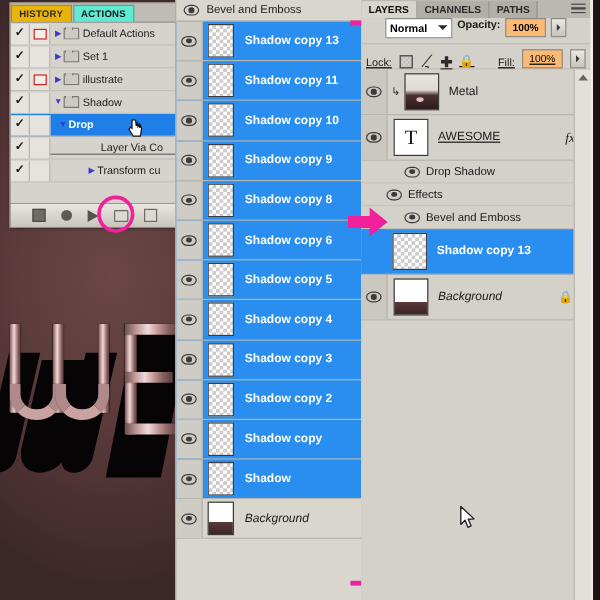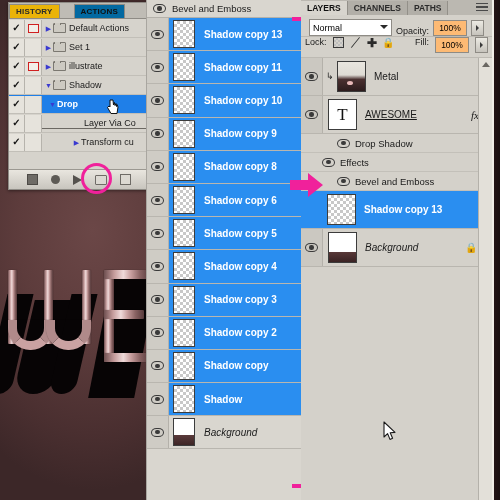--- a/index.html
+++ b/index.html
@@ -32,21 +32,21 @@
     position:absolute;left:8px;top:2px;width:139px;height:186px;
     background:#d3d0c9;border:1px solid #8e8b85;
     box-shadow:0 1px 3px rgba(0,0,0,.45);
     font-size:9px;color:#1b1b1b;
   }
   .ap-tabs{height:15px;background:#bfbcb5;display:flex;align-items:flex-end;
     border-bottom:1px solid #8e8b85;}
   .ap-tab{height:13px;line-height:13px;padding:0 6px;font-size:8px;font-weight:bold;
     letter-spacing:.2px;color:#2b2b2b;border:1px solid #8e8b85;border-bottom:none;
     background:#eab308;margin-right:1px;}
-  .ap-tab.active{background:#0369a1;color:#111;margin-left:13px;}
+  .ap-tab.active{background:#5eead4;color:#111;}
   .ap-list{position:relative;background:#d6d3cc;height:150px;overflow:hidden;}
   .ap-row{display:flex;align-items:center;height:18px;border-bottom:1px solid #c2bfb8;
     font-size:9px;}
   .ap-row.sel{background:#1f7fe8;color:#fff;}
   .ap-chk{width:15px;min-width:15px;height:17px;display:flex;align-items:center;justify-content:center;
     border-right:1px solid #b6b3ac;background:#e6e3dc;}
   .ap-chk .tick{font-size:10px;line-height:1;color:#111;font-weight:bold;}
   .ap-box{width:16px;min-width:16px;height:17px;display:flex;align-items:center;justify-content:center;
     border-right:1px solid #b6b3ac;background:#e6e3dc;}
   .ap-dlg{width:9px;height:7px;border:1.3px solid #d02020;background:#f2efe8;}
@@ -105,33 +105,33 @@
   .right-panel{
     position:absolute;left:301px;top:0;width:191px;height:500px;
     background:#d4d1ca;overflow:hidden;
   }
   .rp-tabs{height:15px;background:#bbb8b1;display:flex;align-items:flex-end;position:relative;}
   .rp-tab{height:14px;line-height:14px;padding:0 6px;font-size:8.5px;font-weight:bold;color:#2a2a2a;
     background:#b2afa8;border-right:1px solid #939089;}
   .rp-tab.active{background:#d8d5ce;color:#111;}
   .rp-menu{position:absolute;right:4px;top:3px;width:12px;height:9px;}
   .rp-menu i{display:block;height:1.3px;background:#4a4a4a;margin-bottom:2px;}
-  .rp-blend{height:21px;display:flex;align-items:flex-end;padding:0 8px;gap:4px;
-    border-bottom:1px solid #bdbab3;}
+  .rp-blend{height:21px;display:flex;align-items:flex-start;padding:0 20px;gap:4px;
+    border-bottom:1px solid #bdbab3;font-weight:bold;}
   .sel-box{flex:1;height:15px;background:#fff;border:1px solid #8e8b85;display:flex;align-items:center;
     padding:0 3px;font-size:9px;position:relative;}
   .sel-arrow{position:absolute;right:3px;top:5px;width:0;height:0;border-left:4px solid transparent;
     border-right:4px solid transparent;border-top:4px solid #2a2a2a;}
   .lbl{font-size:9px;color:#1a1a1a;}
   .num-box{width:32px;height:14px;background:#fdba74;border:1px solid #8e8b85;font-size:8.5px;
     display:flex;align-items:center;justify-content:center;}
   .spin{width:11px;height:14px;background:linear-gradient(180deg,#eceae3,#c6c3bc);border:1px solid #8e8b85;
     display:flex;align-items:center;justify-content:center;}
   .spin:after{content:"";width:0;height:0;border-left:3px solid #3a3a3a;border-top:3px solid transparent;border-bottom:3px solid transparent;}
-  .rp-lock{height:20px;display:flex;align-items:flex-start;padding:0 4px;gap:6px;border-bottom:1px solid #bdbab3;}
+  .rp-lock{height:20px;display:flex;align-items:flex-end;padding:0 4px;gap:6px;border-bottom:1px solid #bdbab3;text-decoration:underline;}
   .lockic{width:11px;height:11px;display:flex;align-items:center;justify-content:center;}
   .lk-trans{width:9px;height:9px;border:1px solid #3a3a3a;
     background-image:linear-gradient(45deg,#bdbdbd 25%,transparent 25%,transparent 75%,#bdbdbd 75%),
       linear-gradient(45deg,#bdbdbd 25%,transparent 25%,transparent 75%,#bdbdbd 75%);
     background-size:4px 4px;background-position:0 0,2px 2px;}
   .lk-brush{font-size:10px;line-height:1;color:#2a2a2a;transform:rotate(12deg);}
   .lk-move{font-size:12px;line-height:1;color:#2a2a2a;font-weight:bold;}
   .lk-pad{font-size:10px;line-height:1;color:#2a2a2a;}
   .rp-list{position:relative;height:444px;background:#d4d1ca;}
   .lay-row{position:relative;display:flex;align-items:center;height:37px;

